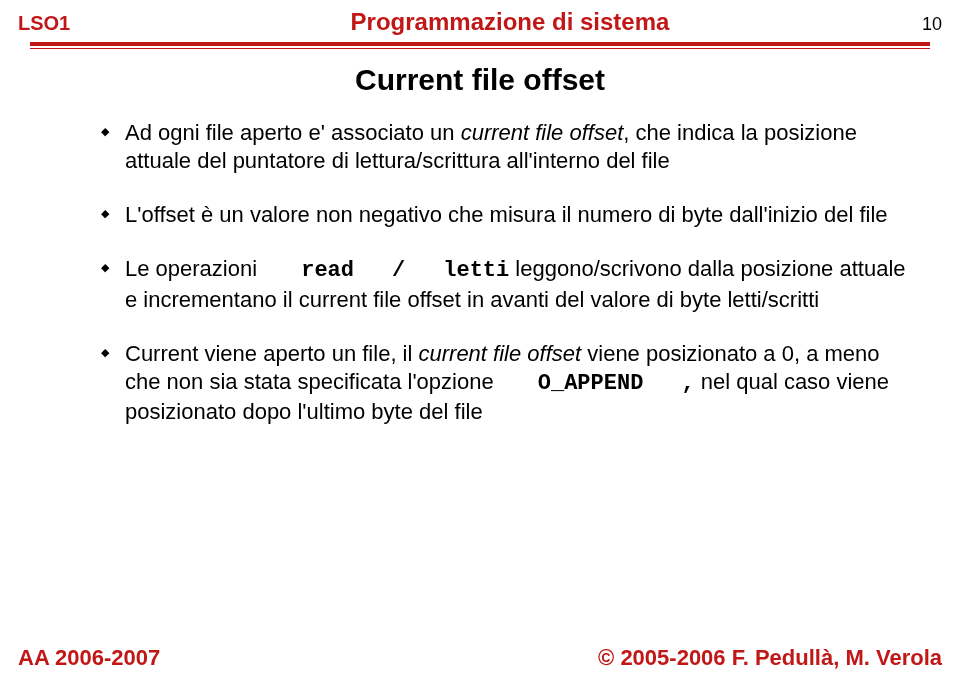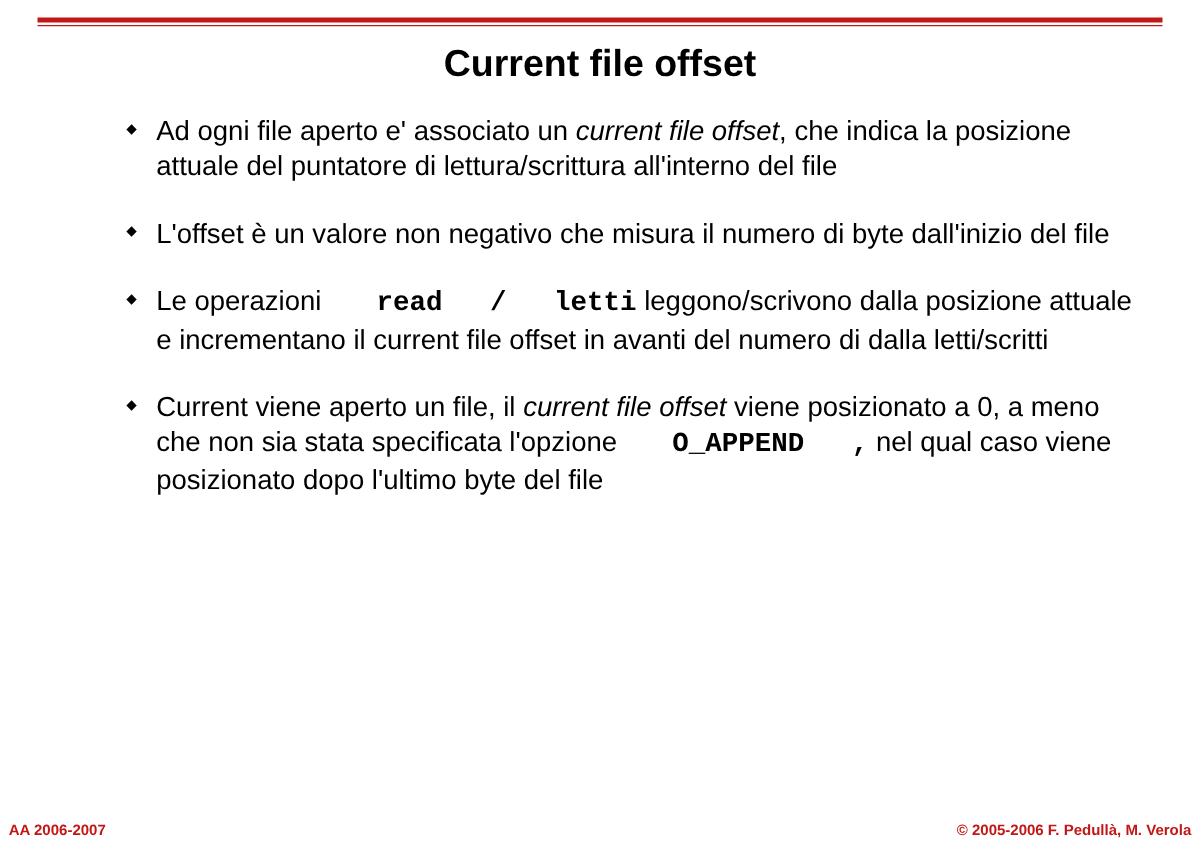--- a/index.html
+++ b/index.html
@@ -13,46 +13,51 @@
   .rule { margin: 6px 12px 0 12px; }
   .rule .thick { height: 4px; background: #c11717; }
   .rule .thin  { height: 1px; background: #c11717; margin-top: 2px; }
   .title { text-align: center; font-size: 30px; font-weight: bold; color: #000; margin: 14px 0 22px 0; font-family: Arial, Helvetica, sans-serif; }
   .body { padding: 0 52px 0 101px; font-size: 22px; line-height: 1.28; color: #000; }
   ul.main { list-style: none; }
   ul.main > li { position: relative; padding-left: 24px; margin-bottom: 26px; }
   ul.main > li::before { content: "◆"; position: absolute; left: 0; top: 5px; font-size: 11px; color: #000; }
   .it { font-style: italic; }
   .mono { font-family: Liberation Mono, monospace; font-weight: bold; margin-left: 38px; }
-  .ftr { position: absolute; bottom: 8px; left: 0; width: 100%; display: flex; justify-content: space-between; padding: 0 7px; color: #c11717; font-weight: bold; font-size: 12px; }
+  .ftr { position: absolute; bottom: 8px; left: 0; width: 100%; display: flex; justify-content: space-between; padding: 0 18px; color: #c11717; font-weight: bold; font-size: 22px; }
 </style>
 </head>
 <body>
 
 <div class="slide">
 
   <div class="hdr">
+    <div class="hdr-row">
+      <div class="hdr-left">LSO1</div>
+      <div class="hdr-center">Programmazione di sistema</div>
+      <div class="hdr-right">10</div>
+    </div>
     <div class="rule">
       <div class="thick"></div>
       <div class="thin"></div>
     </div>
   </div>
 
   <div class="title">Current file offset</div>
 
   <div class="body">
     <ul class="main">
       <li>
         <span>Ad ogni file aperto e' associato un </span><span class="it">current file offset</span><span>, che indica la posizione attuale del puntatore di lettura/scrittura all'interno del file</span>
       </li>
       <li>
         <span>L'offset è un valore non negativo che misura il numero di byte dall'inizio del file</span>
       </li>
       <li>
-        <span>Le operazioni </span><span class="mono">read</span><span class="mono">/</span><span class="mono">letti</span><span> leggono/scrivono dalla posizione attuale e incrementano il current file offset in avanti del numero di dalla letti/scritti</span>
+        <span>Le operazioni </span><span class="mono">read</span><span class="mono">/</span><span class="mono">letti</span><span> leggono/scrivono dalla posizione attuale e incrementano il current file offset in avanti del valore di byte letti/scritti</span>
       </li>
       <li>
         <span>Current viene aperto un file, il </span><span class="it">current file offset</span><span> viene posizionato a 0, a meno che non sia stata specificata l'opzione </span><span class="mono">O_APPEND</span><span class="mono">,</span><span> nel qual caso viene posizionato dopo l'ultimo byte del file</span>
       </li>
     </ul>
   </div>
 
   <div class="ftr">
     <div>AA 2006-2007</div>
     <div>© 2005-2006 F. Pedullà, M. Verola</div>

